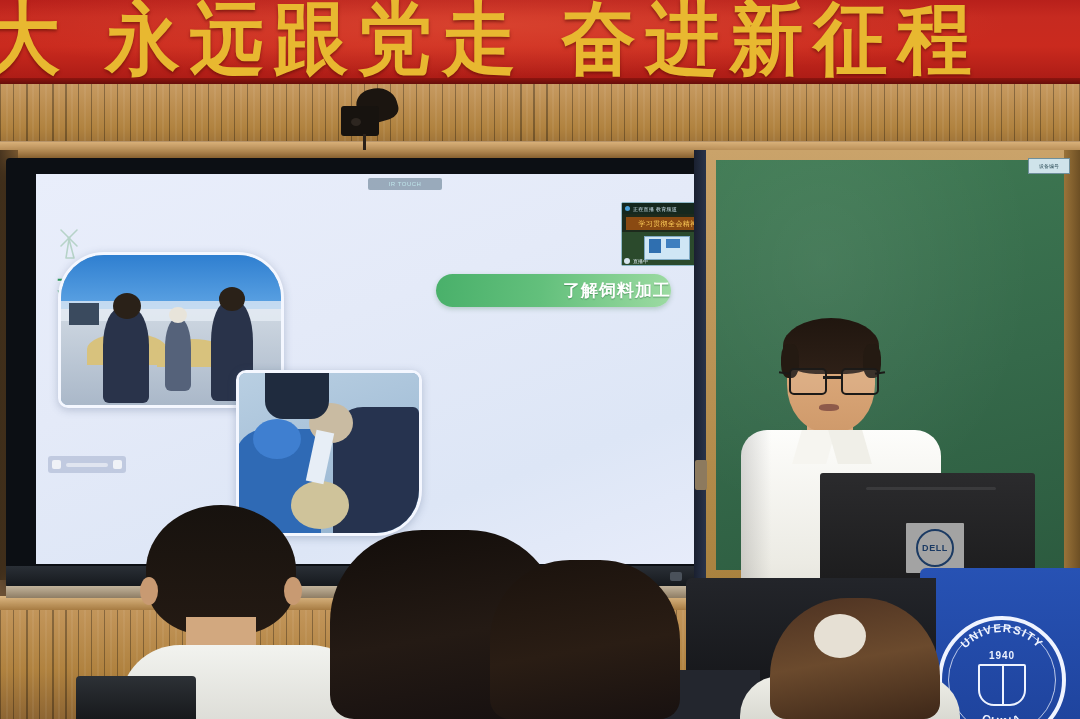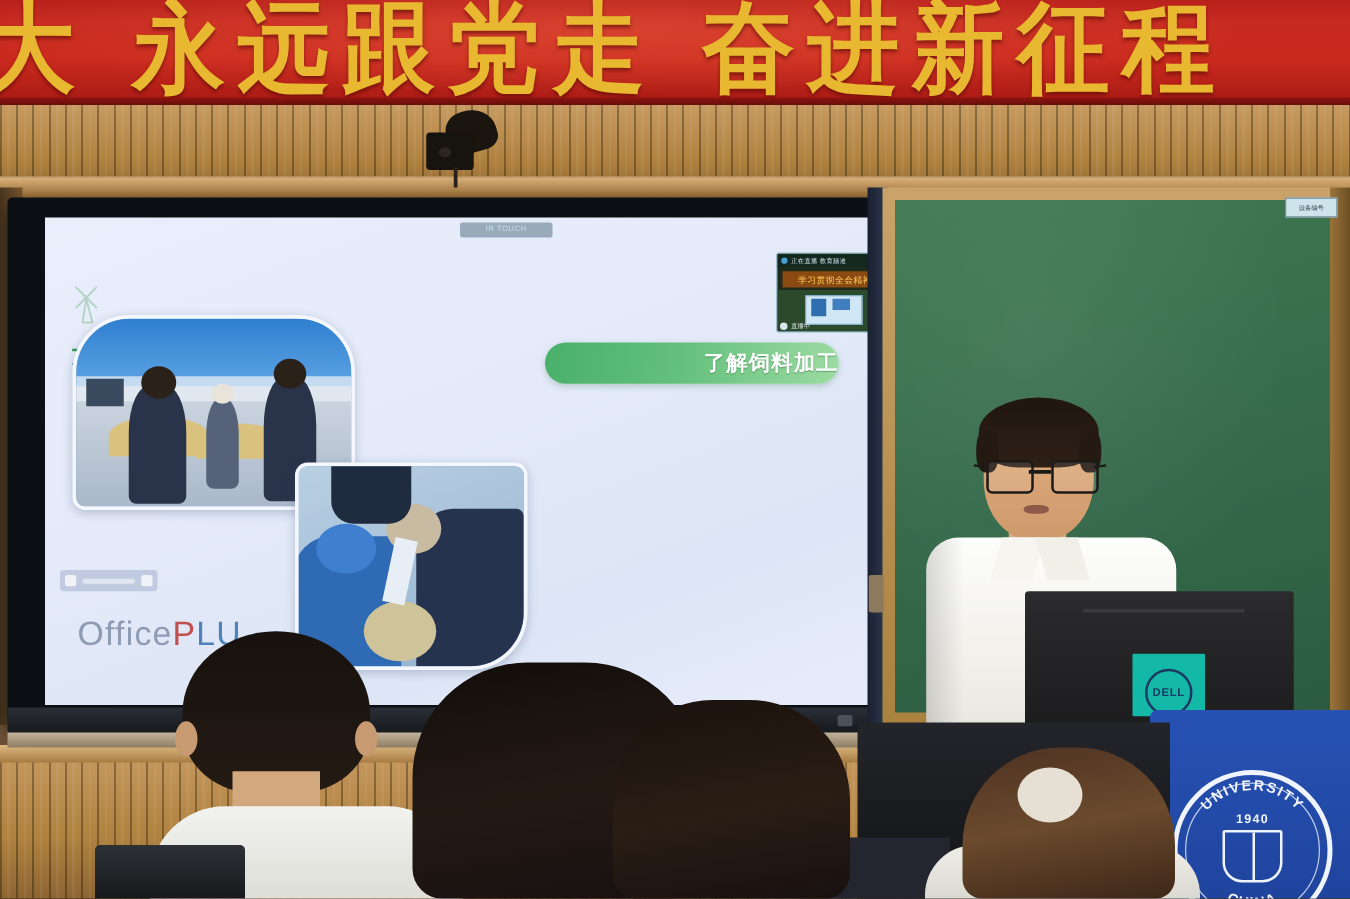--- a/index.html
+++ b/index.html
@@ -305,22 +305,22 @@
   #monitor{
     position:absolute;left:820px;top:473px;width:215px;height:150px;
     background:linear-gradient(180deg,#2b2b2d,#171718);
     border-radius:3px 3px 0 0;
   }
   #monitor .slit{
     position:absolute;left:46px;top:14px;width:130px;height:3px;background:#3a3a3c;border-radius:2px;
   }
   #dell-card{
     position:absolute;left:906px;top:523px;width:58px;height:50px;
-    background:#14b8a6;border-radius:1px;
-    display:flex;align-items:flex-end;justify-content:center;
+    background:#a3a3a3;border-radius:1px;
+    display:flex;align-items:center;justify-content:center;
   }
   #dell-logo{
     width:34px;height:34px;border:2px solid #1b3a63;border-radius:50%;
     display:flex;align-items:center;justify-content:center;
     color:#1b3a63;font-size:9px;font-weight:700;letter-spacing:.6px;
     font-family:"Liberation Sans",sans-serif;
   }
 
   
   #podium{
@@ -503,23 +503,20 @@
           </div>
         </div>
       </div>
 
       <div id="slide-toolbar">
         <span class="tb-ic"></span>
         <span class="tb-line"></span>
         <span class="tb-ic"></span>
       </div>
 
-      <div id="officeplus">
-        <span class="c1">Office</span><span class="c2">P</span><span class="c3">LU</span>
-      </div>
 
     </div>
   </div>
   <div id="display-chin">
     <div class="logo-dot"></div>
     <div class="right-dot"></div>
   </div>
   <div id="display-stand"></div>
 
   <div id="board-left-edge"></div>

